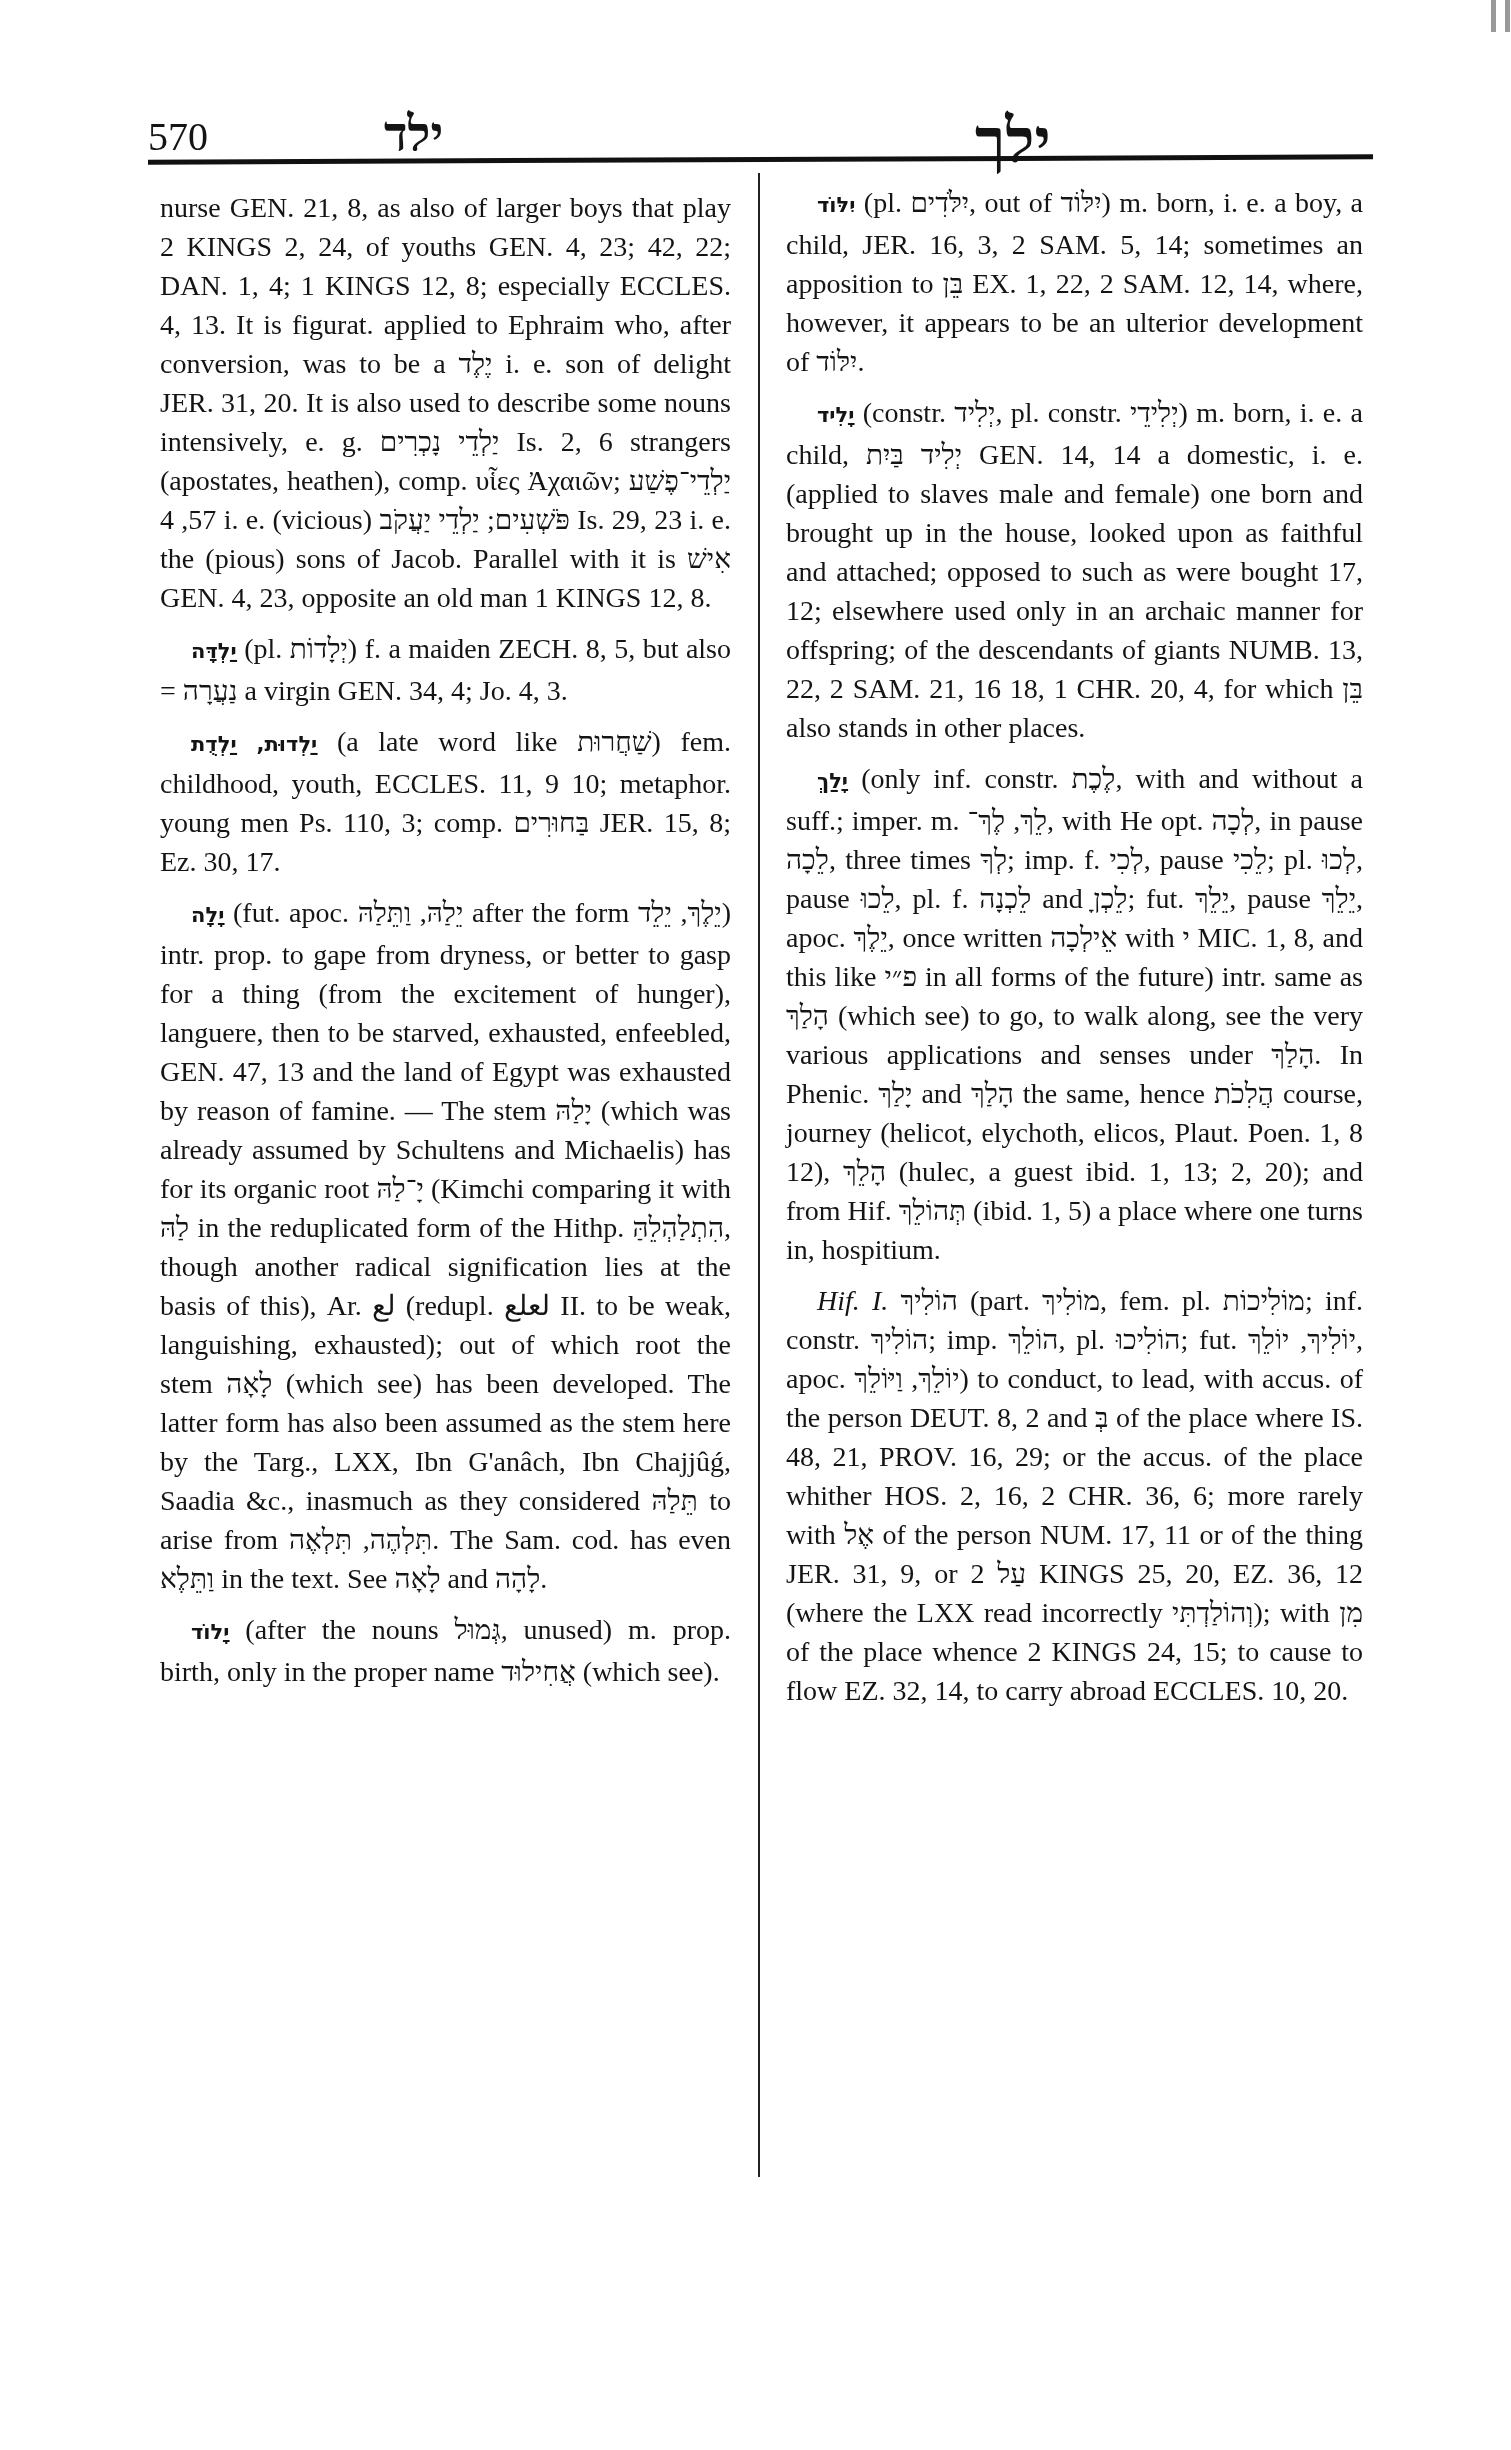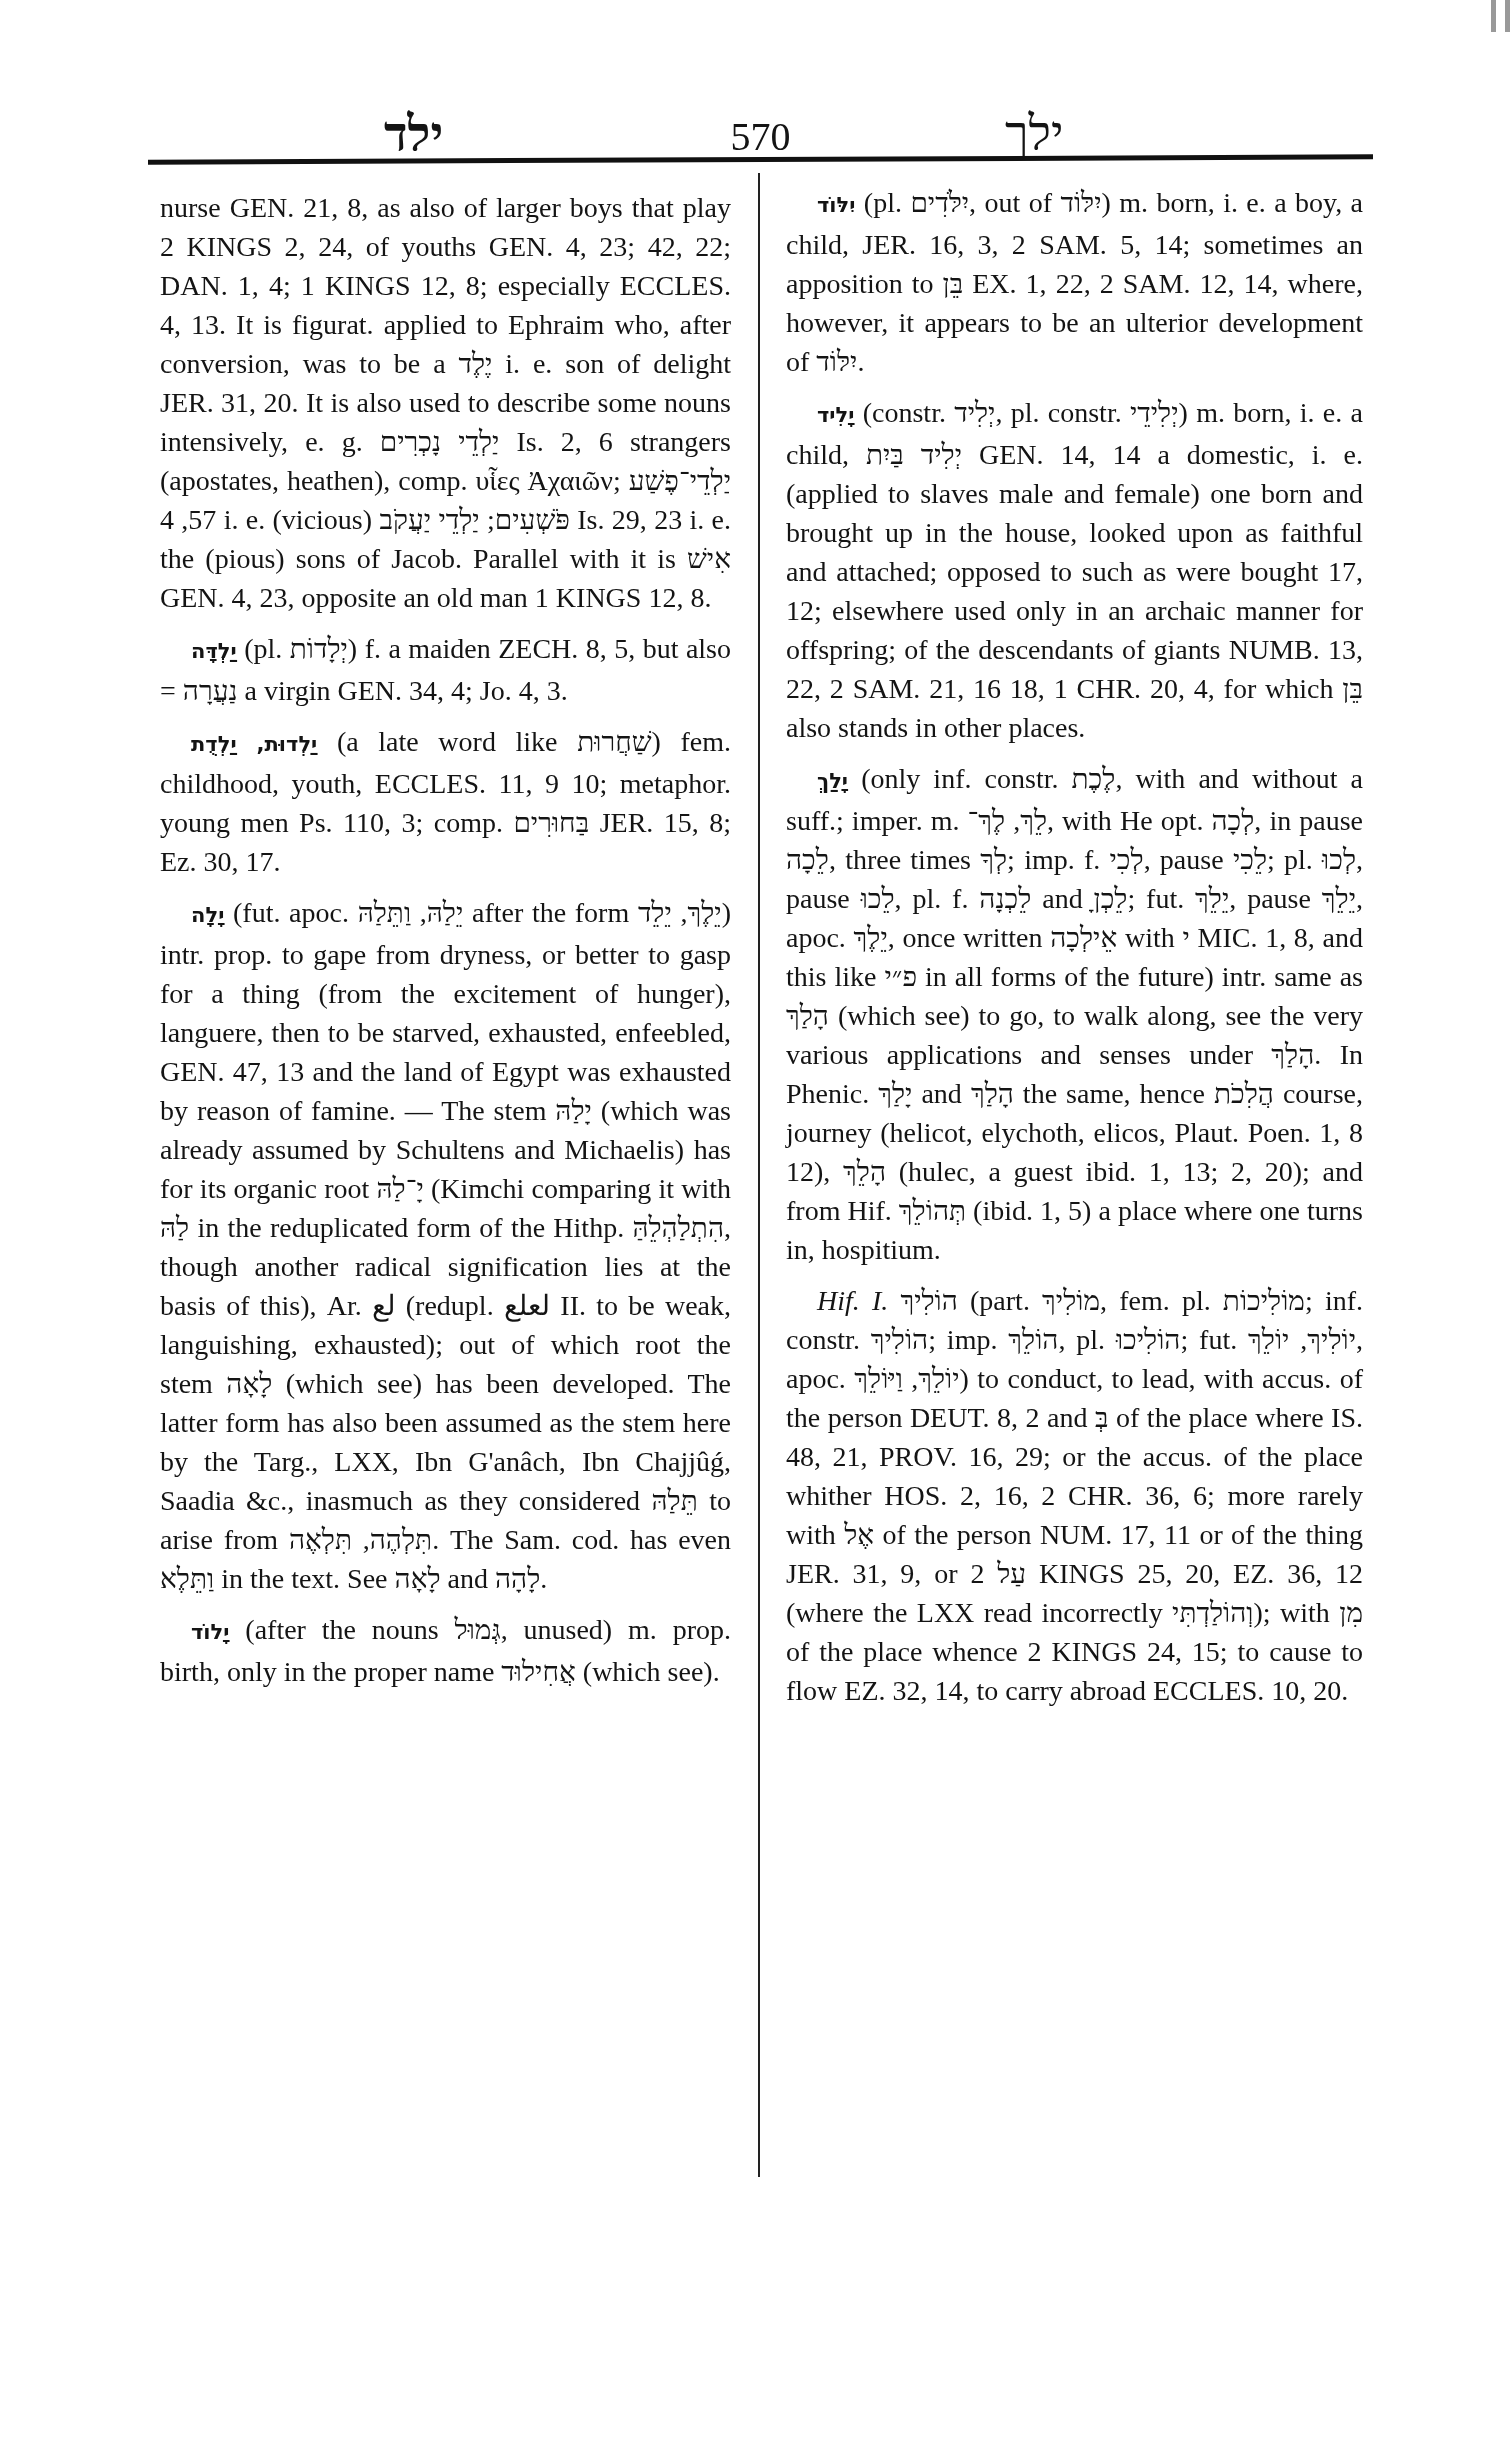--- a/index.html
+++ b/index.html
@@ -2,22 +2,22 @@
 <html style="font-size:14.4px"><head>
 <meta charset="utf-8">
 <style>
   html, body { margin:0; padding:0; background:#ffffff; }
   body { width:1512px; height:2450px; position:relative; overflow:hidden;
          font-family: "Liberation Serif", "DejaVu Serif", serif; color:#141414; }
   .scan-edge { position:absolute; right:0; top:0; width:27px; height:63px; }
   .scan-edge span { position:absolute; top:0; width:5.4px; height:32px; background:#777; opacity:.75; }
   .header { position:absolute; left:148px; top:106px; width:1225px; height:52px; }
   .hdr-left { position:absolute; left:236px; top:0; font-size:49px; font-weight:bold; direction:rtl; }
-  .hdr-page { position:absolute; left:0; width:100%; top:7.2px; text-align:center; font-size:40px; }
-  .hdr-right { position:absolute; left:827px; top:0; font-size:48px; font-weight:normal; direction:rtl;margin-left:30px; }
+  .hdr-page { position:absolute; left:0; width:100%; top:7.2px; text-align:left; font-size:40px; }
+  .hdr-right { position:absolute; left:827px; top:0; font-size:62px; font-weight:bold; direction:rtl; }
   .rule { position:absolute; left:148px; top:157px; width:1225px; height:4.5px; background:#111; transform:rotate(-0.25deg); }
   .col-divider { position:absolute; left:758px; top:173px; width:1.8px; height:2004px; background:#222; }
   .col { position:absolute; top:176px; font-size:28px; line-height:39px; text-align:justify; }
   .col.left { left:148px; width:595px; }
   .col.right { left:774px; width:601px; }
   .para { margin:12px; }
   .para.entry { text-indent:31px; margin-top:7.2px; }
   .para.cont { text-indent:0; }
   .he { font-family:"DejaVu Sans", sans-serif; font-weight:bold; direction:rtl; unicode-bidi:isolate; font-size:27px; }
   .he.head { font-size:21px; }

